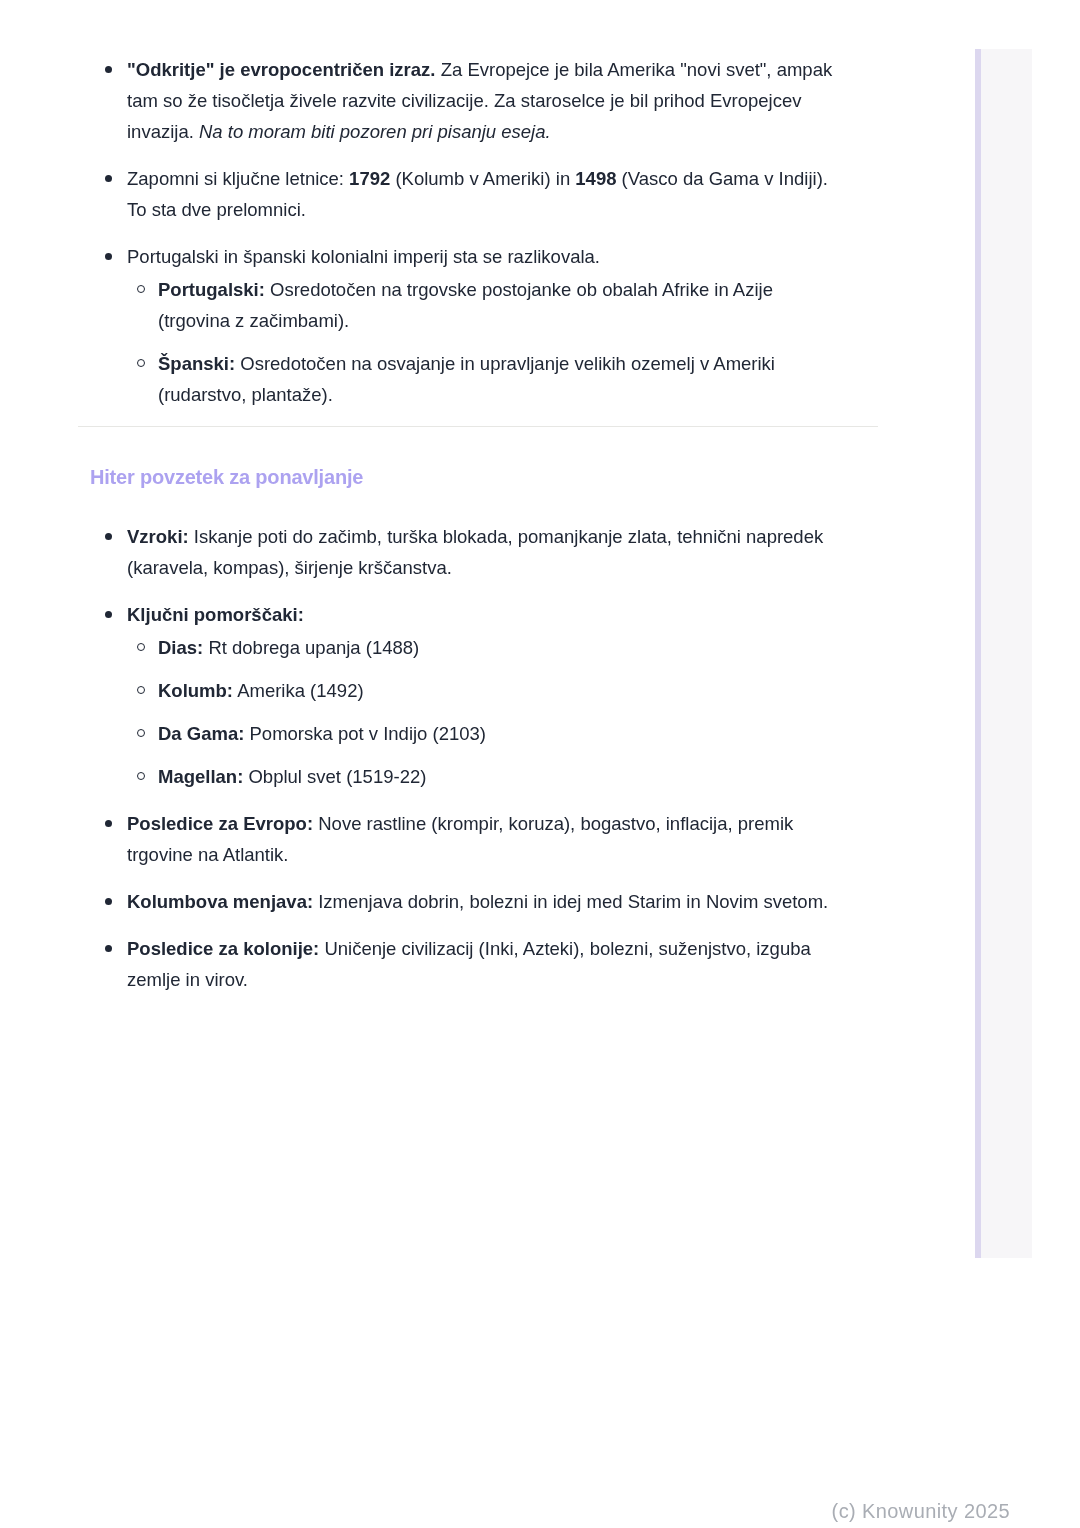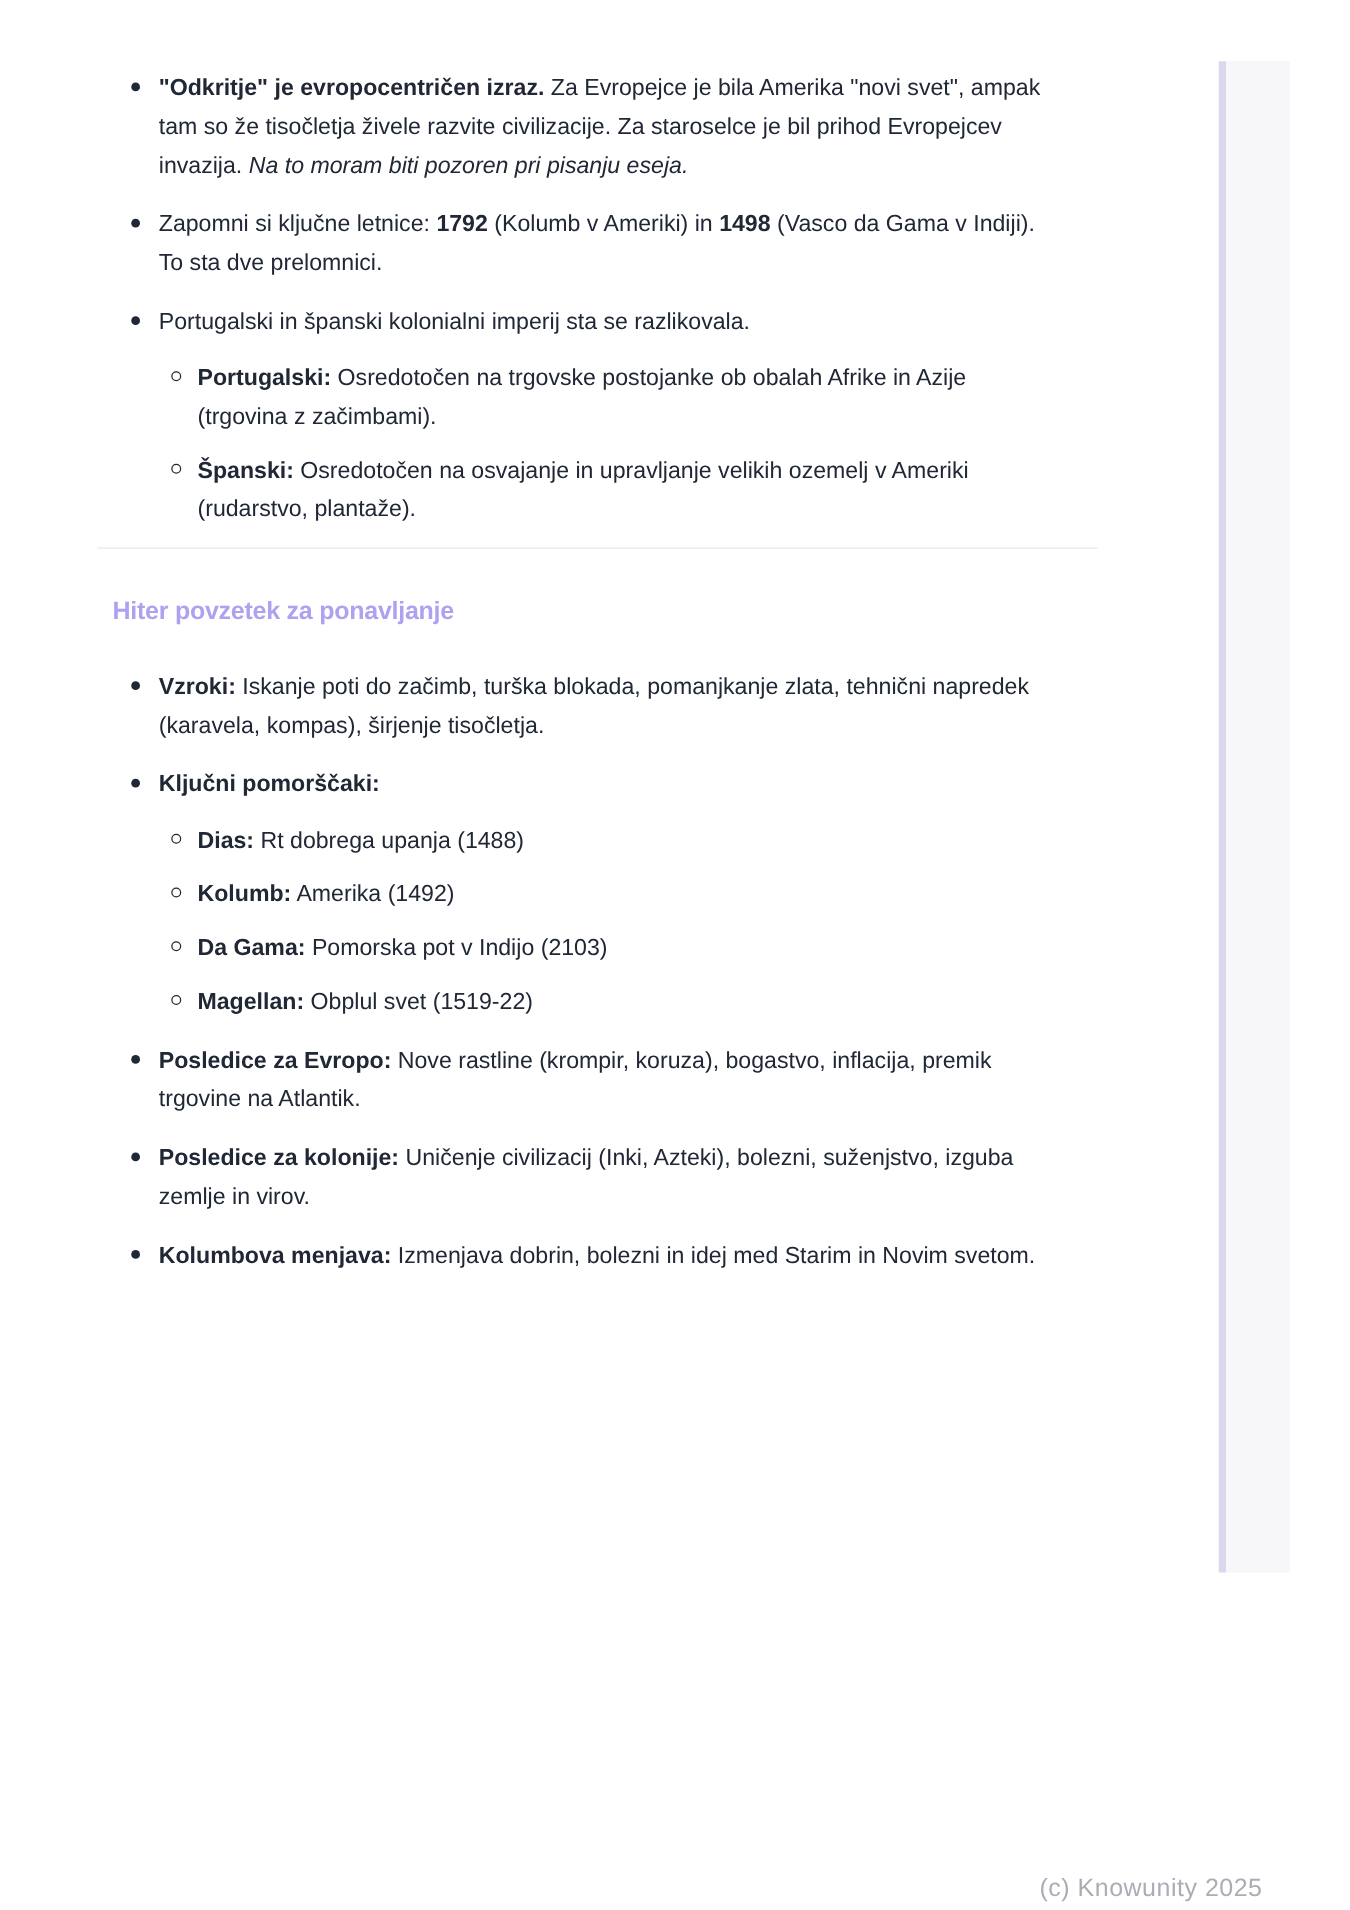--- a/index.html
+++ b/index.html
@@ -44,21 +44,21 @@
     position: absolute;
     left: -22px;
     top: 12px;
     width: 7px;
     height: 7px;
     border-radius: 50%;
     background: var(--body-text);
   }
   .sub-list {
     list-style: none;
-    margin: 14px 0 0 0;
+    margin: 2px 0 0 0;
     padding: 0 0 0 31px;
   }
   .sub-list > li {
     position: relative;
     margin: 0 0 12px 0;
     padding-right: 10px;
   }
   .sub-list > li:last-child { margin-bottom: 0; }
   .sub-list > li::before {
     content: "";
@@ -122,29 +122,29 @@
           <li><strong>Portugalski:</strong><span> Osredotočen na trgovske postojanke ob obalah Afrike in Azije (trgovina z začimbami).</span></li>
           <li><strong>Španski:</strong><span> Osredotočen na osvajanje in upravljanje velikih ozemelj v Ameriki (rudarstvo, plantaže).</span></li>
         </ul></li>
     </ul>
 
   <hr class="section-divider">
 
   <h2 class="summary-heading">Hiter povzetek za ponavljanje</h2>
 
   <ul class="note-list">
-      <li><strong>Vzroki:</strong><span> Iskanje poti do začimb, turška blokada, pomanjkanje zlata, tehnični napredek (karavela, kompas), širjenje tisočletja.</span></li>
+      <li><strong>Vzroki:</strong><span> Iskanje poti do začimb, turška blokada, pomanjkanje zlata, tehnični napredek (karavela, kompas), širjenje krščanstva.</span></li>
       <li><strong>Ključni pomorščaki:</strong><ul class="sub-list">
           <li><strong>Dias:</strong><span> Rt dobrega upanja (1488)</span></li>
           <li><strong>Kolumb:</strong><span> Amerika (1492)</span></li>
           <li><strong>Da Gama:</strong><span> Pomorska pot v Indijo (2103)</span></li>
           <li><strong>Magellan:</strong><span> Obplul svet (1519-22)</span></li>
         </ul></li>
       <li><strong>Posledice za Evropo:</strong><span> Nove rastline (krompir, koruza), bogastvo, inflacija, premik trgovine na Atlantik.</span></li>
+      <li><strong>Kolumbova menjava:</strong><span> Izmenjava dobrin, bolezni in idej med Starim in Novim svetom.</span></li>
       <li><strong>Posledice za kolonije:</strong><span> Uničenje civilizacij (Inki, Azteki), bolezni, suženjstvo, izguba zemlje in virov.</span></li>
-      <li><strong>Kolumbova menjava:</strong><span> Izmenjava dobrin, bolezni in idej med Starim in Novim svetom.</span></li>
     </ul>
 </div>
 
 <div class="copyright">(c) Knowunity 2025</div>
 
 <div class="accent-line"></div>
 <div class="page-edge"></div>
 
 </body></html>

